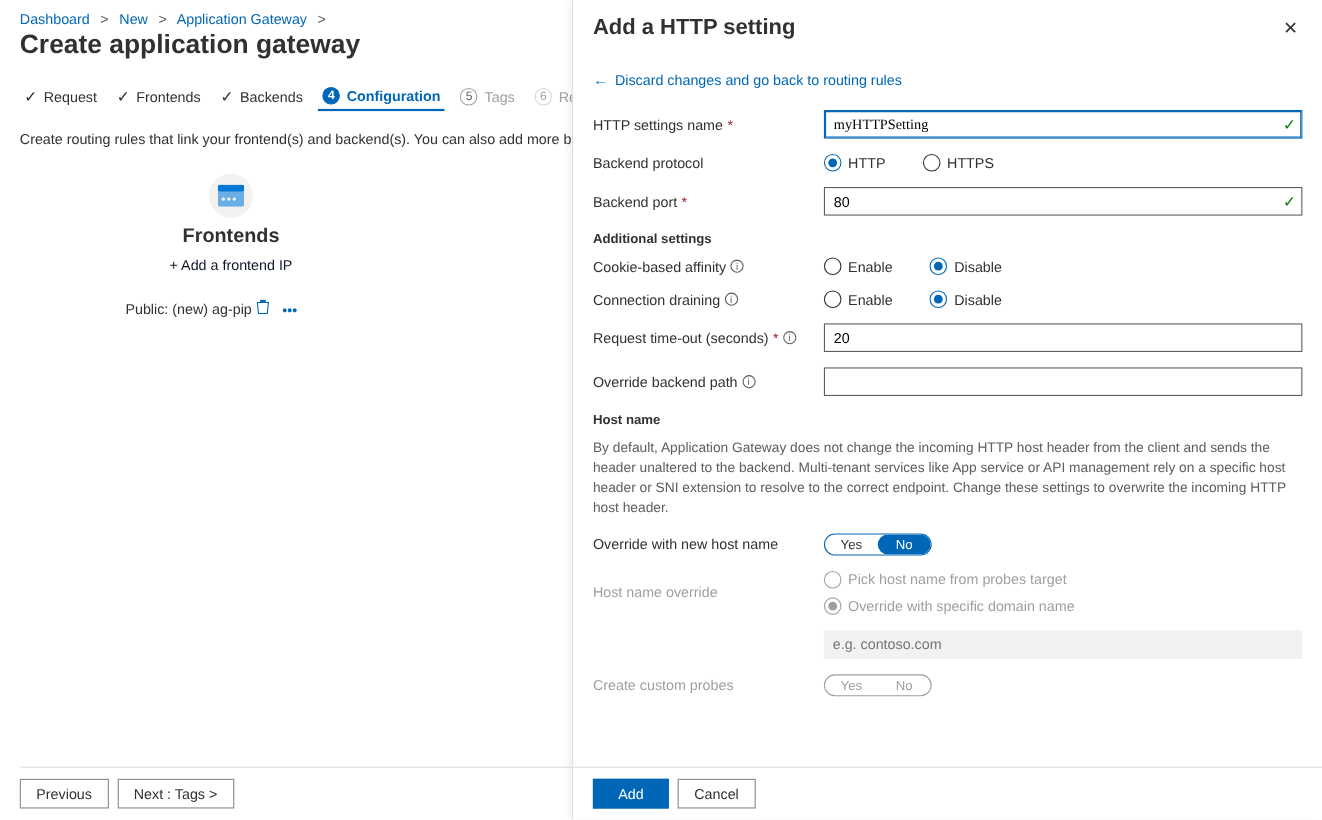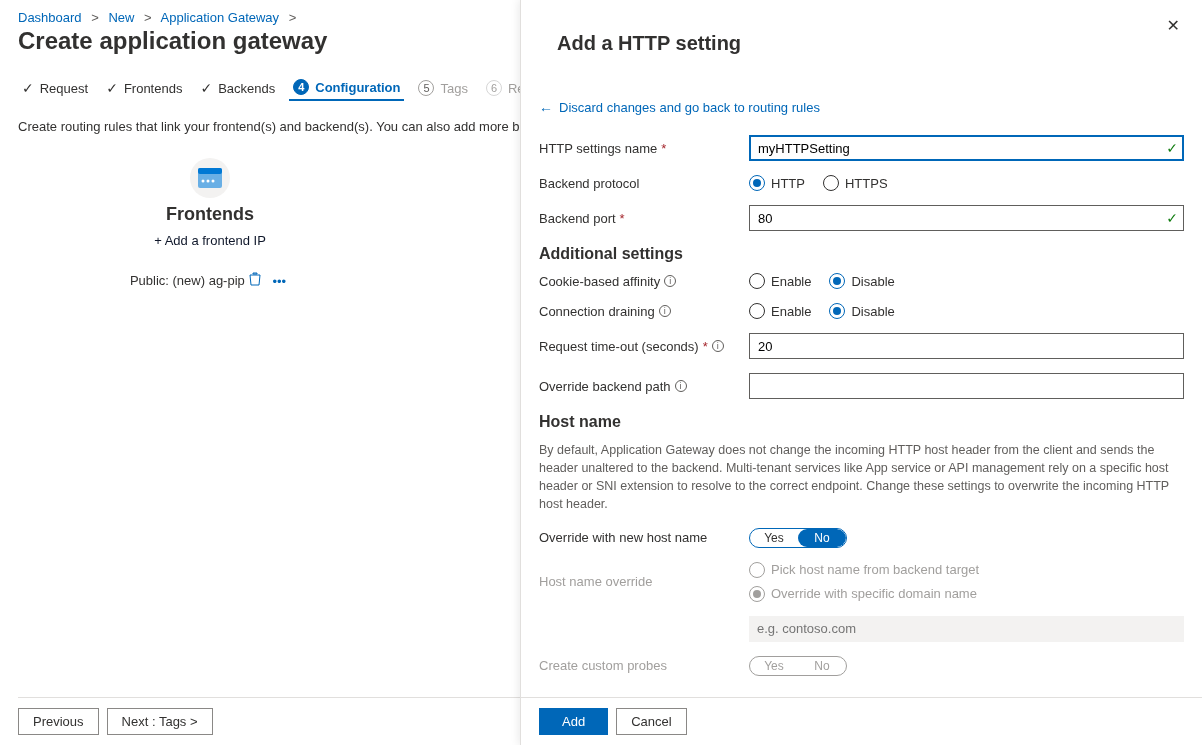--- a/index.html
+++ b/index.html
@@ -22,56 +22,56 @@
   .tab.disabled { color:#a19f9d; }
 
   .intro { padding: 10px 18px 0; color:#323130; }
 
   .frontends { position:absolute; left:110px; top:158px; width:200px; text-align:center; }
   .frontends .tile { width:40px; height:40px; border-radius:50%; background:#f3f2f1; display:flex; align-items:center; justify-content:center; margin:0 auto 6px; }
   .frontends .tile-icon svg { display:block; }
   .frontends h3 { font-size:18px; font-weight:600; margin:4px 0 8px; }
   .frontends .add-link { color:#0f172a; cursor:pointer; font-size:13px; }
 
-  .row-item { position:absolute; left:110px; top:272px; width:200px; display:flex; align-items:center; justify-content:center; font-size:13px; color:#323130; padding:0 4px; }
+  .row-item { position:absolute; left:110px; top:272px; width:200px; display:flex; align-items:center; justify-content:flex-start; font-size:13px; color:#323130; padding:0 4px; }
   .row-item .actions span { color:#0067b8; padding:0 4px; cursor:pointer; }
 
   .footer-left { position:absolute; left:18px; bottom:10px; right:664px; border-top:1px solid #e1dfdd; padding-top:10px; display:flex; gap:8px; }
   .btn { border:1px solid #8a8886; background:#fff; color:#323130; padding:5px 14px; font-size:13px; cursor:pointer; }
 
   
   .panel { position:absolute; right:0; top:0; width:682px; height:745px; background:#fff; border-left:1px solid #e1dfdd; box-shadow:-2px 0 8px rgba(0,0,0,0.08); display:flex; flex-direction:column; }
   .panel-header { display:flex; justify-content:space-between; align-items:flex-start; padding:14px 18px 0; }
-  .panel-header h2 { font-size:20px; font-weight:600; margin:18px; }
+  .panel-header h2 { font-size:20px; font-weight:600; margin:0; }
   .close-x { font-size:16px; color:#323130; cursor:pointer; padding:2px 4px; }
 
   .panel-body { padding:14px 18px 0; flex:1; overflow:auto; }
   .back-link { display:inline-flex; align-items:center; gap:6px; color:#0067b8; cursor:pointer; margin: 12px 0 20px; }
   .back-link .arrow { font-size:14px; }
 
   .form-row { display:flex; align-items:center; margin-bottom:14px; }
   .form-row .label { width:210px; color:#323130; font-size:13px; display:flex; align-items:center; gap:4px; }
   .form-row .label .req { color:#a4262c; }
   .form-row .label .info { width:12px; height:12px; border:1px solid #605e5c; border-radius:50%; display:inline-flex; align-items:center; justify-content:center; font-size:9px; color:#605e5c; cursor:help;}
   .form-row .control { flex:1; }
   .text-input { width:100%; height:26px; border:1px solid #605e5c; padding:0 24px 0 8px; font-size:13px; outline:none; position:relative; }
   .input-wrap { position:relative; }
-  .input-wrap.focus .text-input { border-color:#0067b8; box-shadow: inset 0 0 0 1px #0067b8; }
+  .input-wrap.focus .text-input { border-color:#0067b8; box-shadow: inset 0 0 0 1px #0067b8; font-family: Liberation Serif, serif; }
   .input-wrap .valid-mark { position:absolute; right:6px; top:50%; transform:translateY(-50%); color:#107c10; font-size:14px; }
 
-  .radio-group { display:flex; gap:18px; align-items:center;}
+  .radio-group { display:flex; gap:34px; align-items:center;}
   .radio { display:inline-flex; align-items:center; gap:6px; cursor:pointer; }
   .radio .circle { width:16px; height:16px; border-radius:50%; border:1px solid #323130; display:inline-flex; align-items:center; justify-content:center; }
   .radio.selected .circle { border-color:#0067b8; }
   .radio.selected .dot { width:8px; height:8px; border-radius:50%; background:#0067b8; }
   .radio.disabled .circle { border-color:#a19f9d; }
   .radio.disabled { color:#a19f9d; cursor:default; }
   .radio.disabled.selected .dot { background:#a19f9d; }
 
-  .section-title { font-weight:600; margin: 14px 0 10px; font-size:16px; }
+  .section-title { font-weight:600; margin: 14px 0 10px; font-size:12px; }
   .section-desc { color:#605e5c; font-size:12.5px; line-height:1.45; margin-bottom:14px; }
 
   .pill-toggle { display:inline-flex; border:1px solid #0067b8; border-radius:12px; overflow:hidden; height:20px; }
   .pill-toggle .opt { width:48px; text-align:center; font-size:12px; line-height:18px; cursor:pointer; color:#323130; }
   .pill-toggle .opt.active { background:#0067b8; color:#fff; border-radius:12px; }
   .pill-toggle.disabled { border-color:#a19f9d; }
   .pill-toggle.disabled .opt { color:#a19f9d; cursor:default; }
 
   .disabled-block .form-row .label { color:#a19f9d; }
   .disabled-input { width:100%; height:26px; background:#f3f2f1; border:none; padding:0 8px; font-size:13px; color:#a19f9d; }
@@ -301,21 +301,21 @@
 
     <div class="disabled-block">
 
       <div class="form-row">
         <div class="label">
           <span>Host name override</span>
         </div>
         <div class="control" style="display:flex; flex-direction:column; gap:8px;">
           <label class="radio disabled">
             <span class="circle"></span>
-            <span>Pick host name from backend target</span>
+            <span>Pick host name from probes target</span>
           </label>
           <label class="radio disabled selected">
             <span class="circle">
                 <span class="dot"></span>
               </span>
             <span>Override with specific domain name</span>
           </label>
         </div>
       </div>
 

